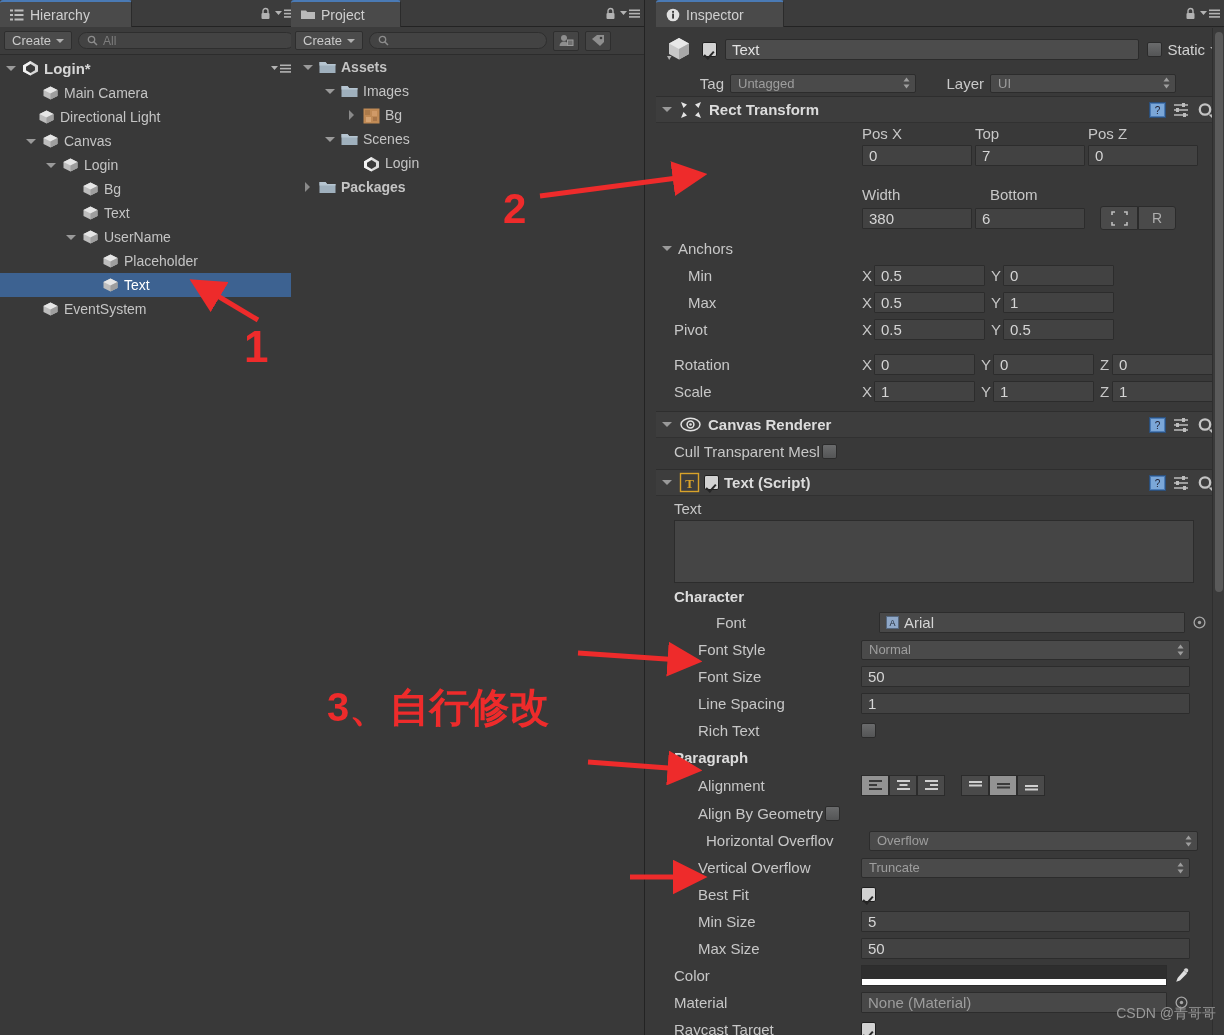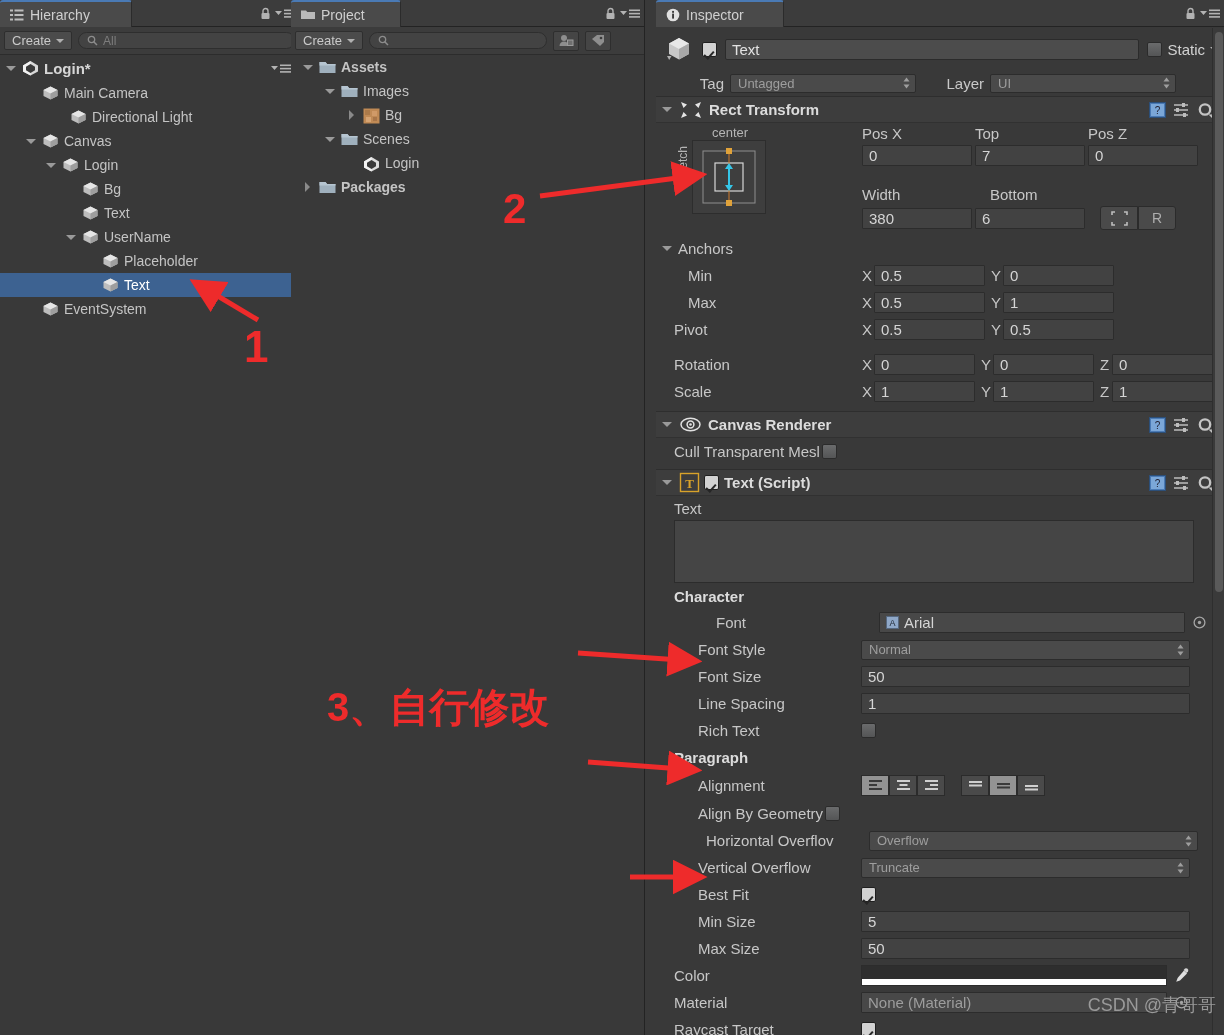--- a/index.html
+++ b/index.html
@@ -78,21 +78,21 @@
   .segbtn { width:28px; height:21px; background:#4a4a4a; border:1px solid #2b2b2b; display:flex; align-items:center; justify-content:center; }
   .segbtn.on { background:#939393; }
 
   .anchor-prev { width:74px; height:74px; background:#3e3e3e; border:1px solid #2d2d2d; position:relative; }
 
   .colorfield { height:21px; border:1px solid #2c2c2c; background:#2e2e2e; position:relative; }
   .colorfield .swatch { position:absolute; left:0; right:0; bottom:0; height:6px; background:#ffffff; }
 
   
   .anno { position:absolute; color:#ee2b2b; font-weight:bold; pointer-events:none; }
-  .watermark { position:absolute; right:8px; bottom:18px; color:#9a9a9a; font-size:18px; }
+  .watermark { position:absolute; right:8px; bottom:12px; color:#9a9a9a; font-size:14px; }
   svg { display:block; overflow:visible; }
 </style>
 </head>
 <body>
 
 <div id="root">
 
   <div class="panel" style="left:0;top:0;width:300px;height:1035px;border-right:1px solid #232323;">
     <div class="tabbar">
       <div class="tab active" style="width:132px;">
@@ -167,21 +167,21 @@
           <span class="tri none"></span>
           <span class="cube">
             <svg width="17" height="16" viewBox="0 0 17 16">
               <polygon points="8.5,1.5 15.5,5 15.5,11 8.5,14.5 1.5,11 1.5,5" fill="#bdbdbd"></polygon>
               <polygon points="8.5,1.5 15.5,5 8.5,8.5 1.5,5" fill="#e6e6e6"></polygon>
               <polygon points="8.5,8.5 15.5,5 15.5,11 8.5,14.5" fill="#9e9e9e"></polygon>
             </svg>
           </span>
           <span>Main Camera</span>
         </div>
-        <div class="row" style="padding-left: 22px; margin-left: 32px;">
+        <div class="row" style="padding-left: 22px;">
           <span class="tri none"></span>
           <span class="cube">
             <svg width="17" height="16" viewBox="0 0 17 16">
               <polygon points="8.5,1.5 15.5,5 15.5,11 8.5,14.5 1.5,11 1.5,5" fill="#bdbdbd"></polygon>
               <polygon points="8.5,1.5 15.5,5 8.5,8.5 1.5,5" fill="#e6e6e6"></polygon>
               <polygon points="8.5,8.5 15.5,5 15.5,11 8.5,14.5" fill="#9e9e9e"></polygon>
             </svg>
           </span>
           <span>Directional Light</span>
         </div>
@@ -511,38 +511,20 @@
                 <circle cx="8" cy="7.5" r="1.8" fill="#3d3d3d"></circle>
                 <path d="M12.5 12.5l3 3" stroke="#c4c4c4" stroke-width="1.4"></path>
                 <path d="M13.5 13.5l2.5 0.5-0.5-2.5z" fill="#c4c4c4"></path>
               </svg>
           </span>
         </span>
       </div>
 
       <div style="position:relative;height:112px;">
 
-        <div style="position:absolute;left:22px;top:2px;width:92px;">
-          <div style="text-align:center;color:#b5b5b5;font-size:13px;margin-left:12px;">center</div>
-          <div style="position:relative;">
-            <div style="position:absolute;left:-2px;top:6px;writing-mode:vertical-rl;transform:rotate(180deg);color:#b5b5b5;font-size:12px;">stretch</div>
-            <div class="anchor-prev" style="margin-left:14px;">
-              <svg width="72" height="72" viewBox="0 0 72 72">
-                <rect x="10" y="10" width="52" height="52" fill="none" stroke="#8e8e8e" stroke-width="1"></rect>
-                <rect x="22" y="22" width="28" height="28" fill="none" stroke="#d7d7d7" stroke-width="1.2"></rect>
-                <line x1="36" y1="8" x2="36" y2="64" stroke="#d07a2a" stroke-width="1"></line>
-                <rect x="33" y="7" width="6" height="6" fill="#e0a23a"></rect>
-                <rect x="33" y="59" width="6" height="6" fill="#e0a23a"></rect>
-                <line x1="36" y1="26" x2="36" y2="46" stroke="#35c6e8" stroke-width="2"></line>
-                <path d="M36 22l4 6h-8z" fill="#35c6e8"></path>
-                <path d="M36 50l-4-6h8z" fill="#35c6e8"></path>
-              </svg>
-            </div>
-          </div>
-        </div>
 
         <div style="position:absolute;left:206px;top:2px;">
           <div style="display:flex;gap:0;">
             <span class="flabel" style="width:113px;">Pos X</span>
             <span class="flabel" style="width:113px;">Top</span>
             <span class="flabel" style="width:113px;">Pos Z</span>
           </div>
           <div style="display:flex;gap:3px;margin-top:3px;">
             <span class="field" style="width:110px;">
                 <span>0</span>

